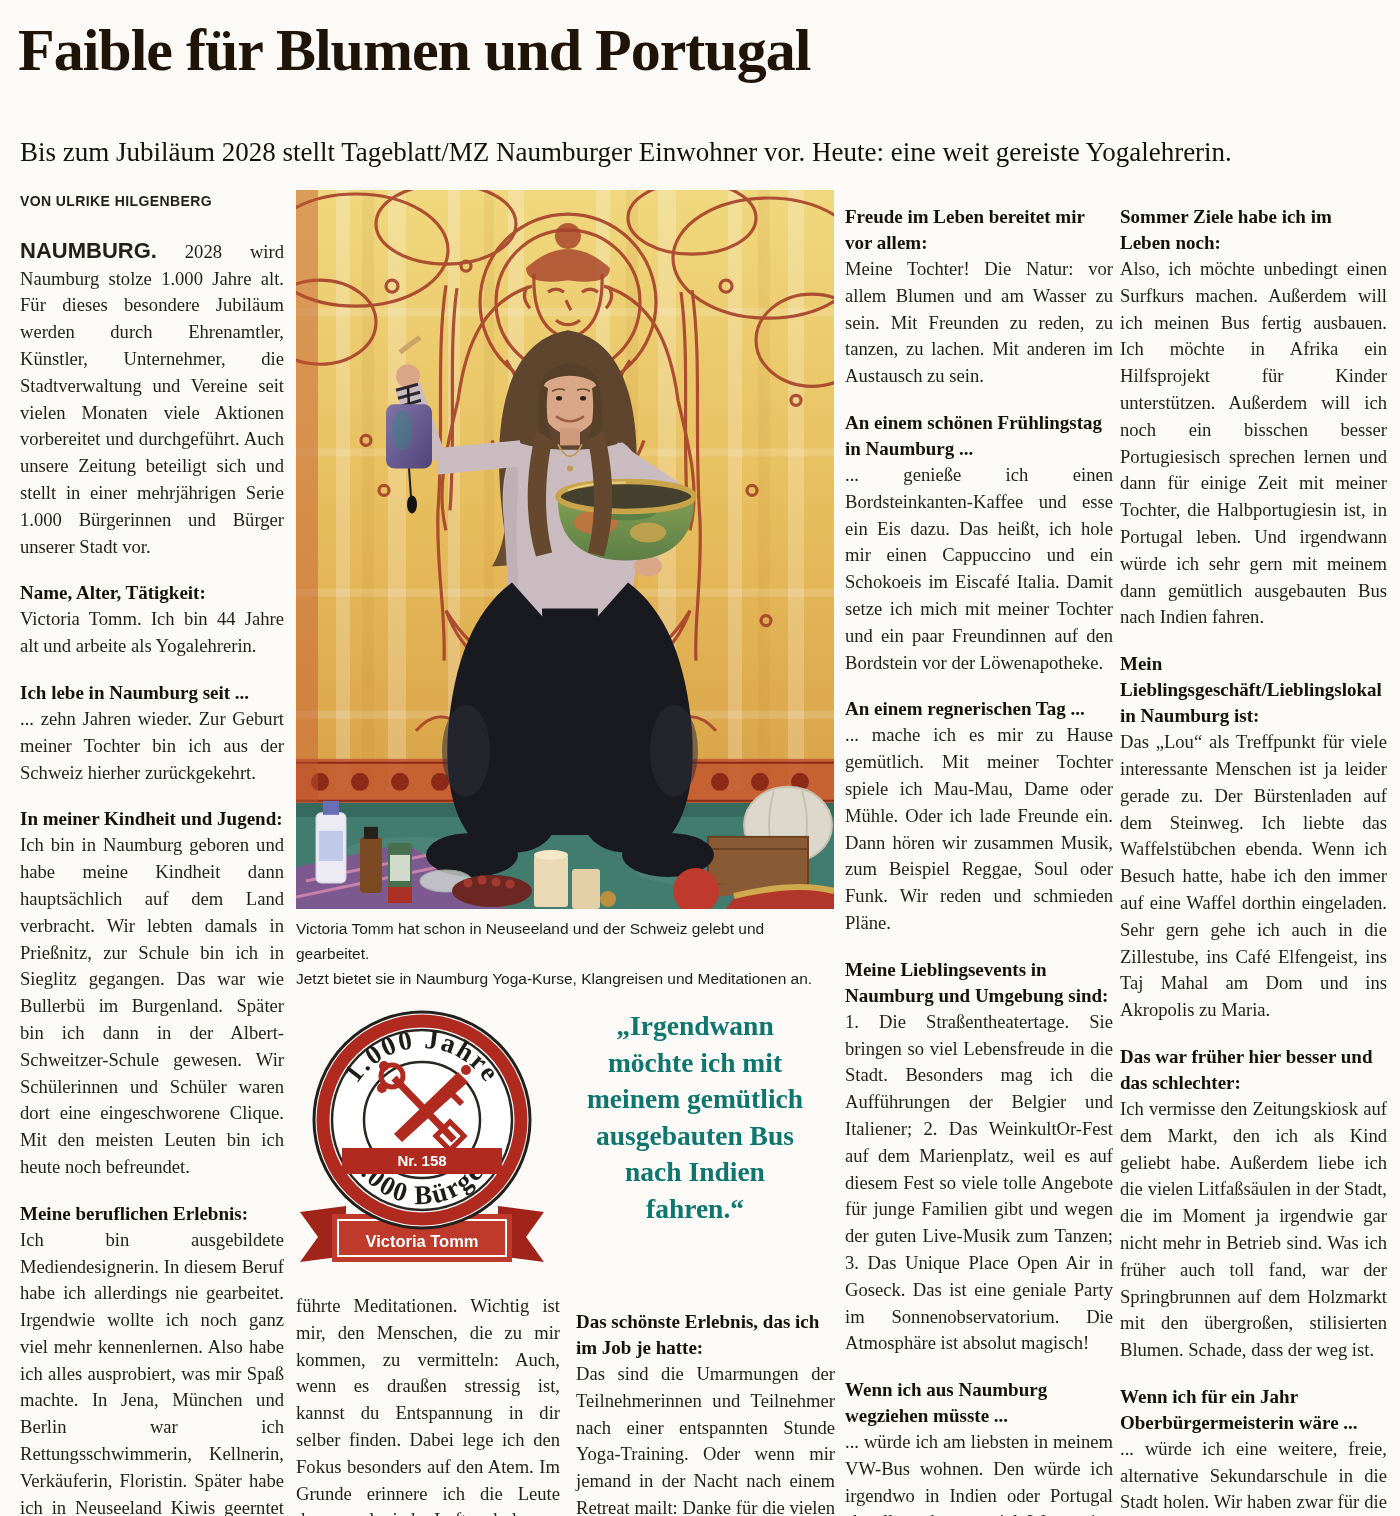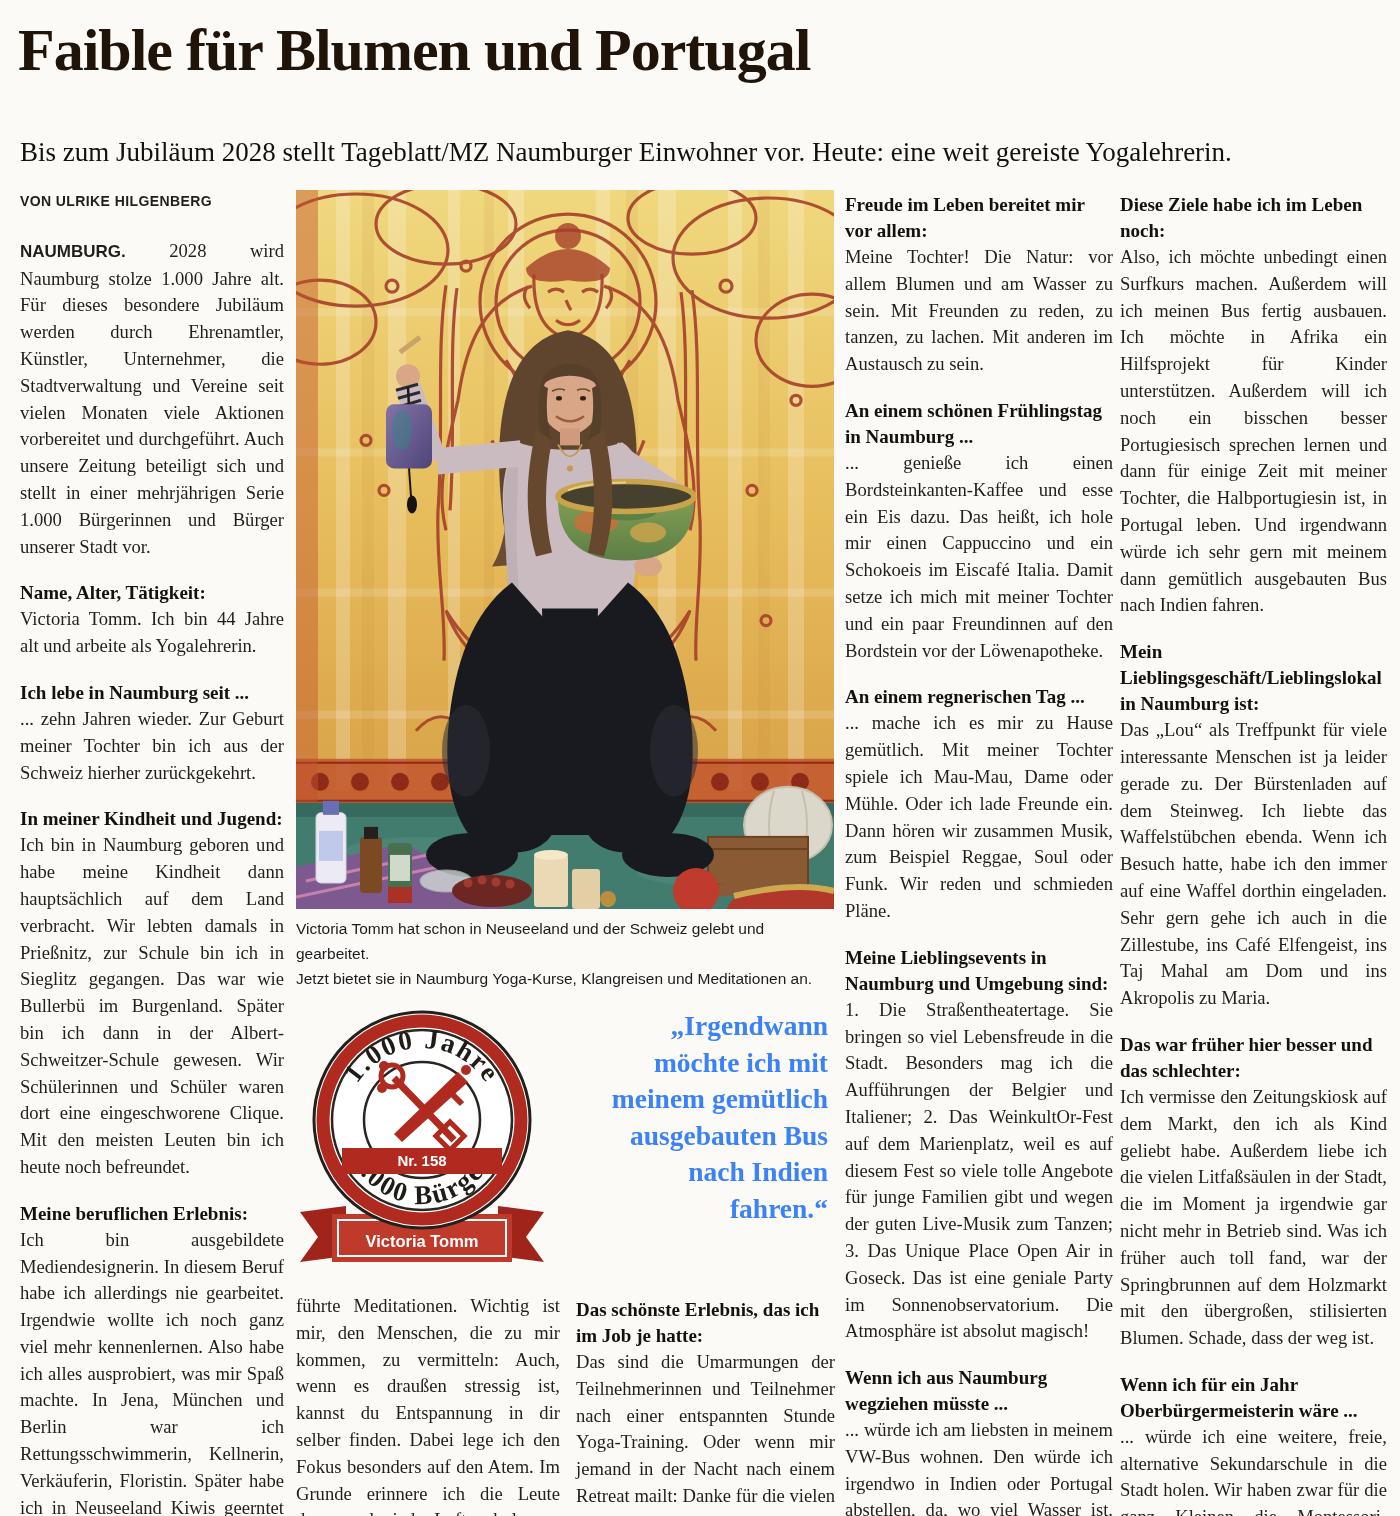--- a/index.html
+++ b/index.html
@@ -23,39 +23,39 @@
   }
   #col1{left:20px;width:264px;}
   #col3{left:845px;width:268px;}
   #col4{left:1120px;width:267px;}
   #col2a{left:296px;top:1293px;width:264px;}
   #col2b{left:576px;top:1293px;width:259px;}
   .byline{
     font-family:"Liberation Sans", sans-serif;font-weight:700;
     font-size:14px;letter-spacing:.4px;text-align:left;margin-bottom:23px;
   }
-  .dateline{font-family:"Liberation Sans", sans-serif;font-weight:700;font-size:17px;}
+  .dateline{font-family:"Liberation Sans", sans-serif;font-weight:700;font-size:22px;}
   .section{margin-top:20px;}
-  .sections-first-flush .section:first-child{margin-top:4px;}
+  .sections-first-flush .section:first-child{margin-top:16px;}
   .section h3{
     margin:0;font-size:19px;font-weight:700;line-height:26px;text-align:left;color:#15110c;
   }
   .section p{margin:0;}
   #photo-wrap{left:296px;top:190px;width:538px;height:719px;}
   #photo-wrap svg{display:block;width:538px;height:719px;}
   #caption{
     left:296px;top:916px;width:538px;
     font-family:"Liberation Sans", sans-serif;font-weight:400;
     font-size:15.5px;line-height:25px;color:#1c1c1c;text-align:left;
   }
   #badge-wrap{left:298px;top:1000px;width:248px;height:272px;}
   #badge-wrap svg{display:block;width:248px;height:272px;}
   #pull-quote{
     left:578px;top:1008px;width:234px;
-    font-size:27.5px;line-height:36.5px;font-weight:700;color:#3b82f6;text-align:right;margin-left:16px;
+    font-size:27.5px;line-height:36.5px;font-weight:700;color:#0f766e;text-align:center;
   }
 </style>
 </head>
 <body>
 
 <h1 id="headline" class="abs">Faible für Blumen und Portugal</h1>
 <div id="subheadline" class="abs">Bis zum Jubiläum 2028 stellt Tageblatt/MZ Naumburger Einwohner vor. Heute: eine weit gereiste Yogalehrerin.</div>
 
 <div id="col1" class="col">
   <div class="byline">VON ULRIKE HILGENBERG</div>
@@ -354,21 +354,21 @@
       <div class="section">
         <h3>Wenn ich aus Naumburg wegziehen müsste ...</h3>
         <p>... würde ich am liebsten in meinem VW-Bus wohnen. Den würde ich irgendwo in Indien oder Portugal abstellen, da, wo viel Wasser ist. Also an einem großen Fluss, an einem See oder am Meer. Perfekt wäre es, wenn es in der Nähe auch Berge gäbe.</p>
       </div>
     </div>
 </div>
 
 <div id="col4" class="col sections-first-flush">
   <div>
       <div class="section">
-        <h3>Diese Ziele habe ich im Leben noch:</h3>
+        <h3>Sommer Ziele habe ich im Leben noch:</h3>
         <p>Also, ich möchte unbedingt einen Surfkurs machen. Außerdem will ich meinen Bus fertig ausbauen. Ich möchte in Afrika ein Hilfsprojekt für Kinder unterstützen. Außerdem will ich noch ein bisschen besser Portugiesisch sprechen lernen und dann für einige Zeit mit meiner Tochter, die Halbportugiesin ist, in Portugal leben. Und irgendwann würde ich sehr gern mit meinem dann gemütlich ausgebauten Bus nach Indien fahren.</p>
       </div>
       <div class="section">
         <h3>Mein Lieblingsgeschäft/Lieblingslokal in Naumburg ist:</h3>
         <p>Das „Lou“ als Treffpunkt für viele interessante Menschen ist ja leider gerade zu. Der Bürstenladen auf dem Steinweg. Ich liebte das Waffelstübchen ebenda. Wenn ich Besuch hatte, habe ich den immer auf eine Waffel dorthin eingeladen. Sehr gern gehe ich auch in die Zillestube, ins Café Elfengeist, ins Taj Mahal am Dom und ins Akropolis zu Maria.</p>
       </div>
       <div class="section">
         <h3>Das war früher hier besser und das schlechter:</h3>
         <p>Ich vermisse den Zeitungskiosk auf dem Markt, den ich als Kind geliebt habe. Außerdem liebe ich die vielen Litfaßsäulen in der Stadt, die im Moment ja irgendwie gar nicht mehr in Betrieb sind. Was ich früher auch toll fand, war der Springbrunnen auf dem Holzmarkt mit den übergroßen, stilisierten Blumen. Schade, dass der weg ist.</p>
       </div>

